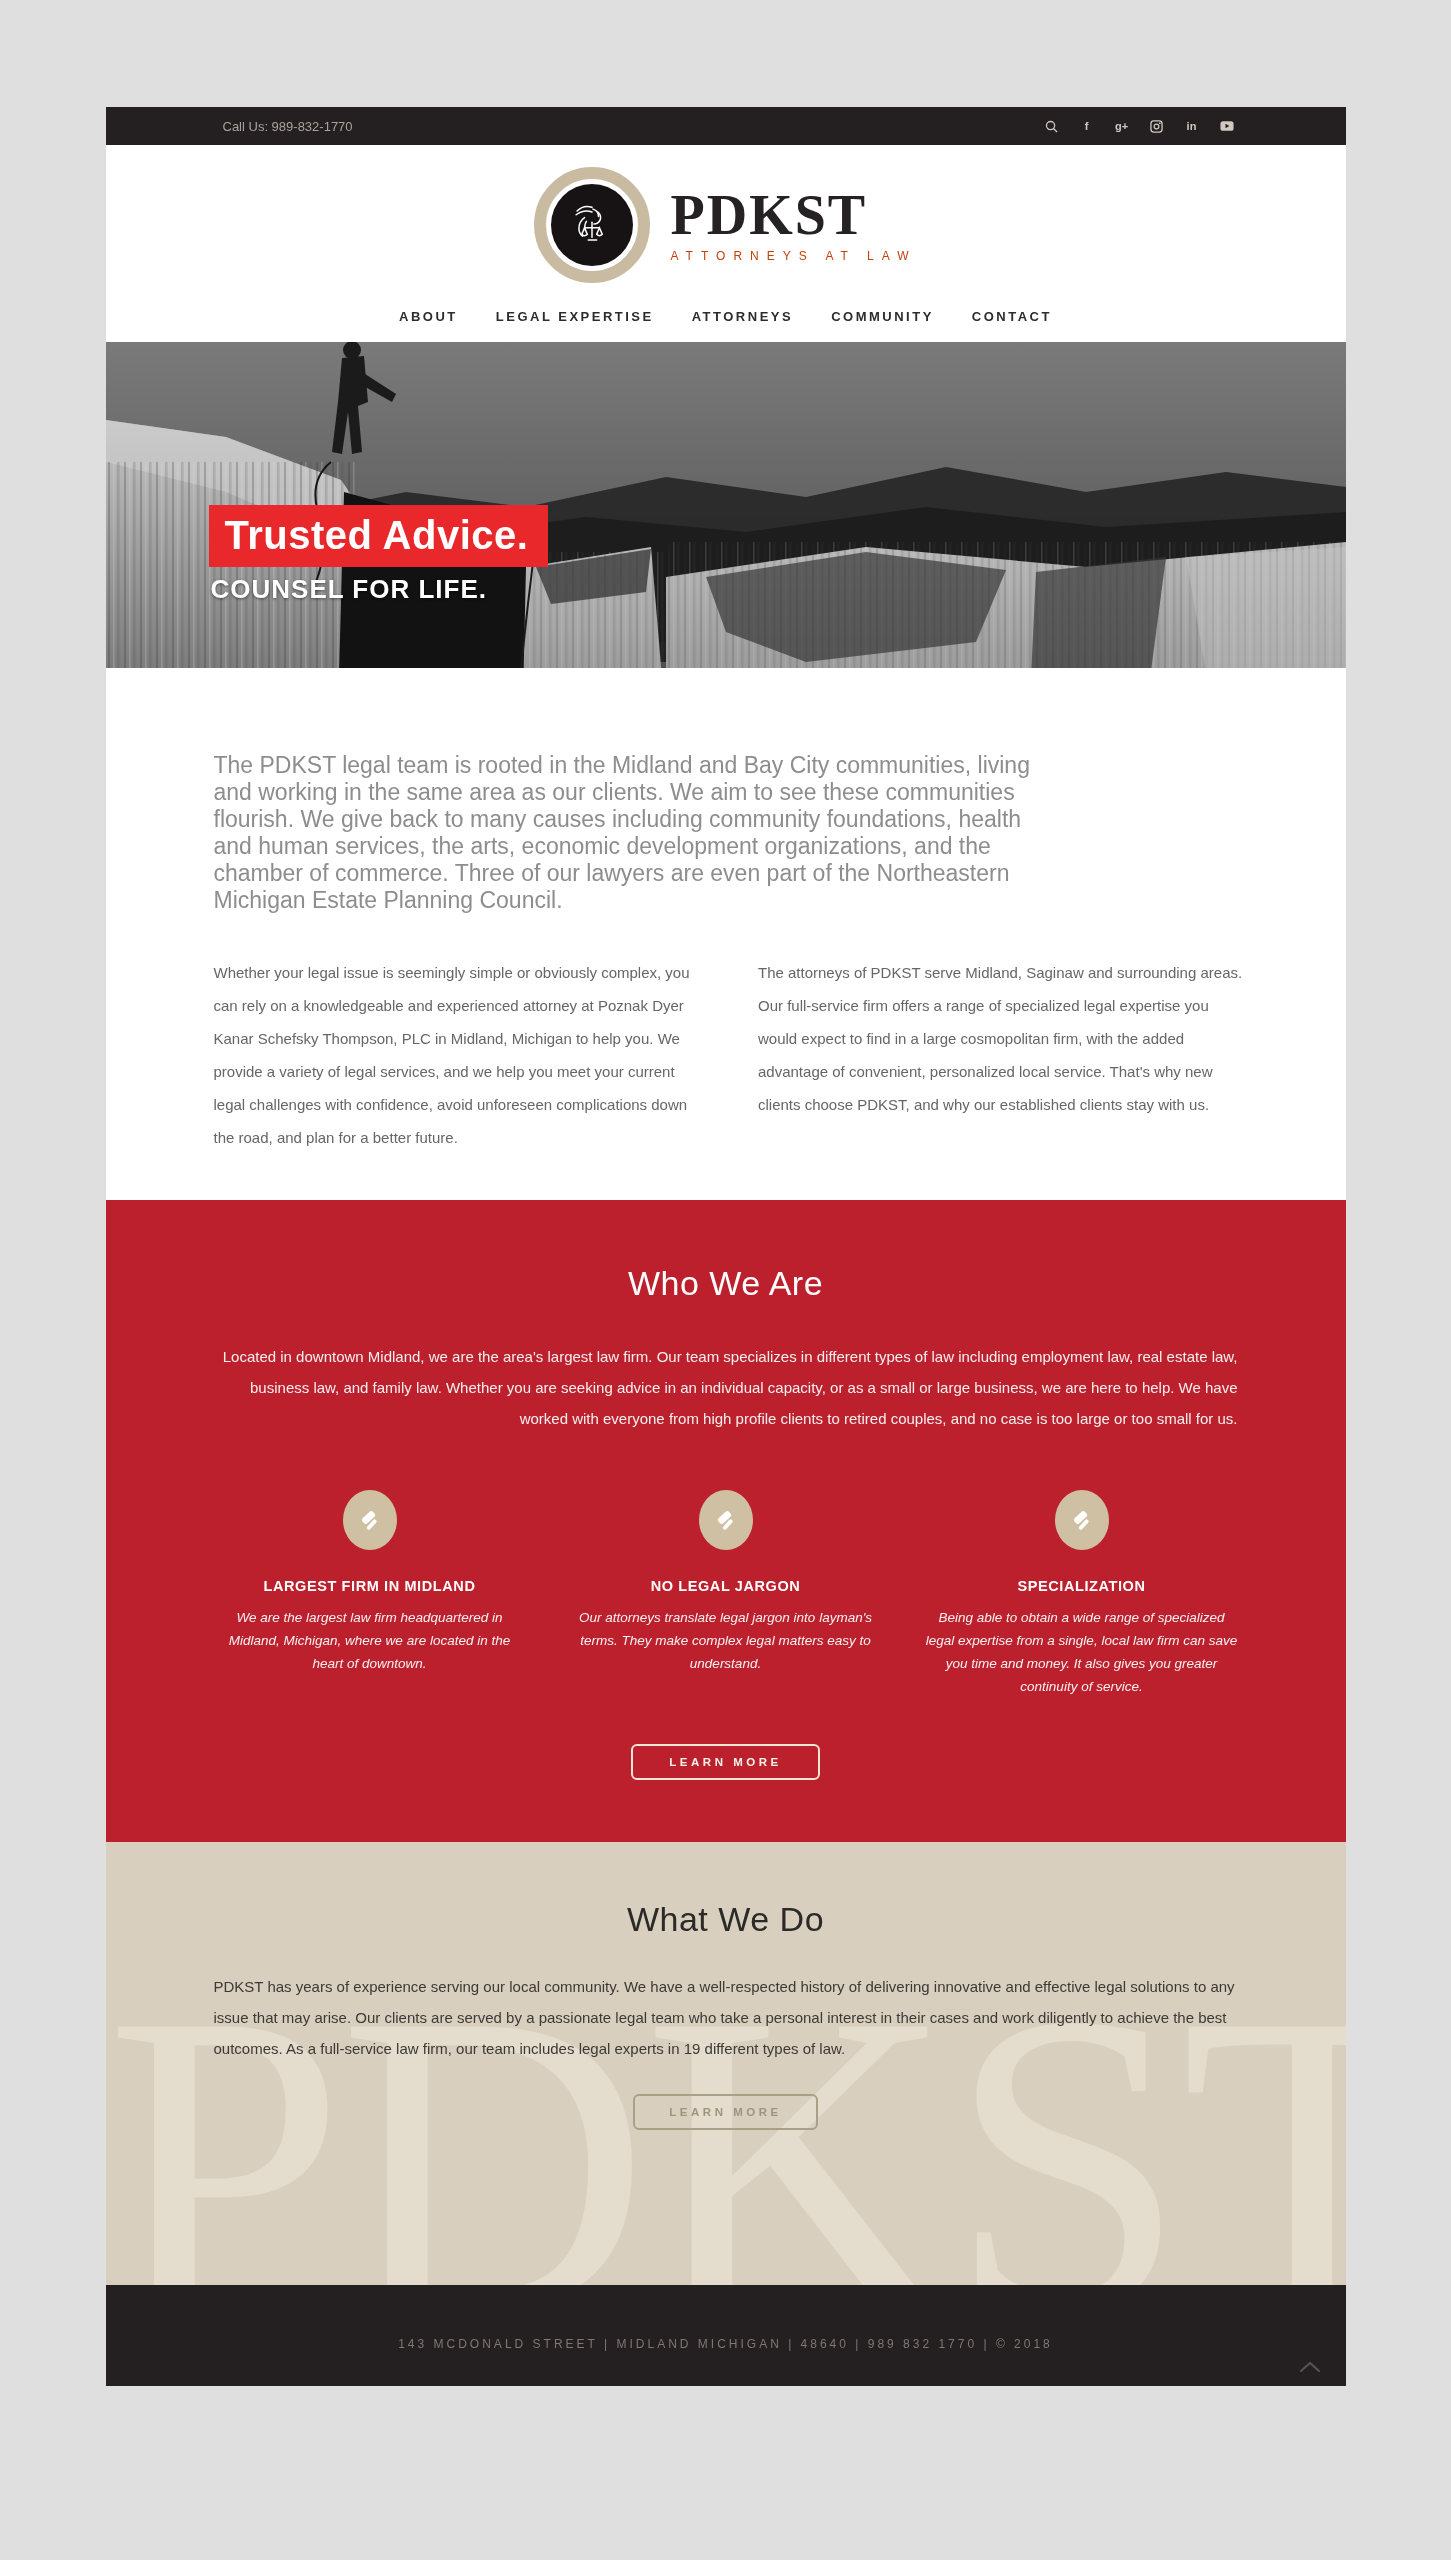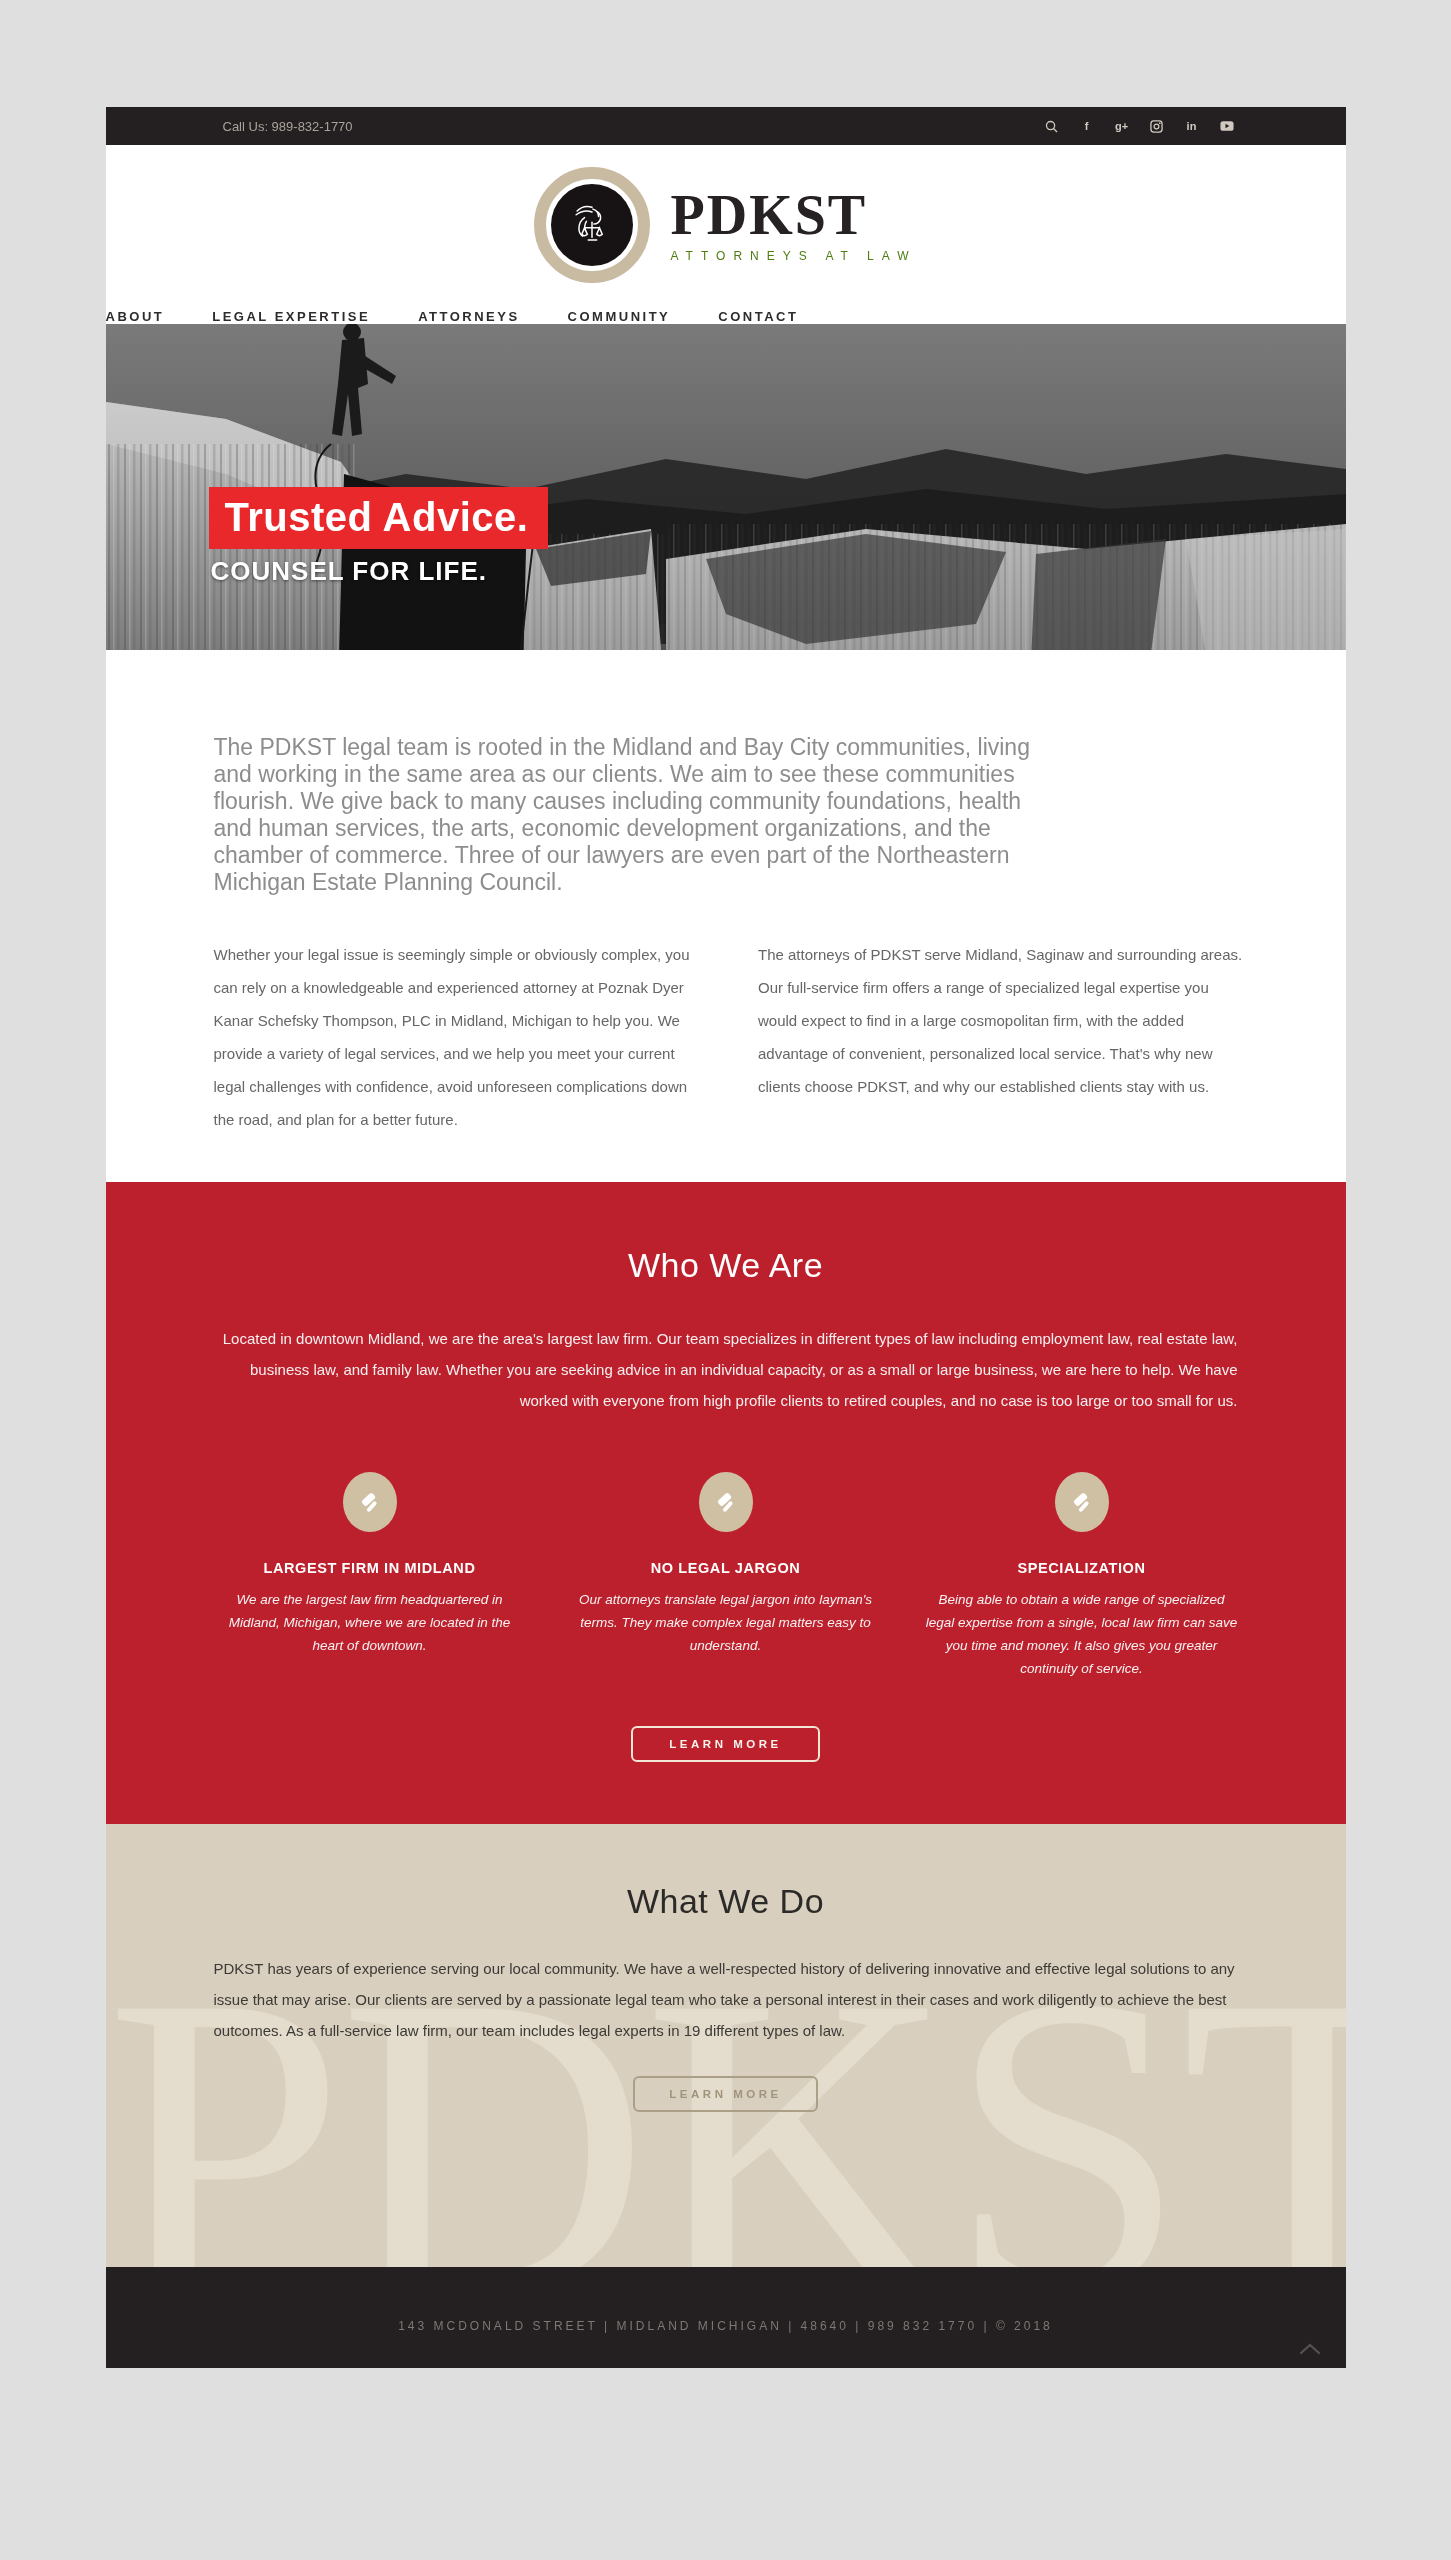--- a/index.html
+++ b/index.html
@@ -36,23 +36,23 @@
   }
   .logo-disc {
     width:82px; height:82px; border-radius:50%; background:#171314;
     display:flex; align-items:center; justify-content:center;
   }
   .brand-text { text-align:left; }
   .brand-name {
     font-family:"Liberation Serif", serif; font-weight:bold;
     font-size:56px; letter-spacing:2px; color:#262223; line-height:1;
   }
-  .brand-tag { font-size:12px; letter-spacing:8px; color:#4d7c0f; margin-top:6px; }
-
-  .nav { display:flex; justify-content:flex-start; gap:48px; margin-top:26px; }
+  .brand-tag { font-size:12px; letter-spacing:8px; color:#c2410c; margin-top:6px; }
+
+  .nav { display:flex; justify-content:center; gap:38px; margin-top:26px; padding-bottom:18px; }
   .nav a {
     font-size:13px; font-weight:bold; letter-spacing:2.5px; color:#2e2b2b;
     text-decoration:none; cursor:pointer;
   }
 
   
   .hero { position:relative; height:326px; background:#3c3c3c; overflow:hidden; }
   .hero svg.scene { position:absolute; inset:0; display:block; }
   .hero-title {
     position:absolute; left:103px; top:163px;

